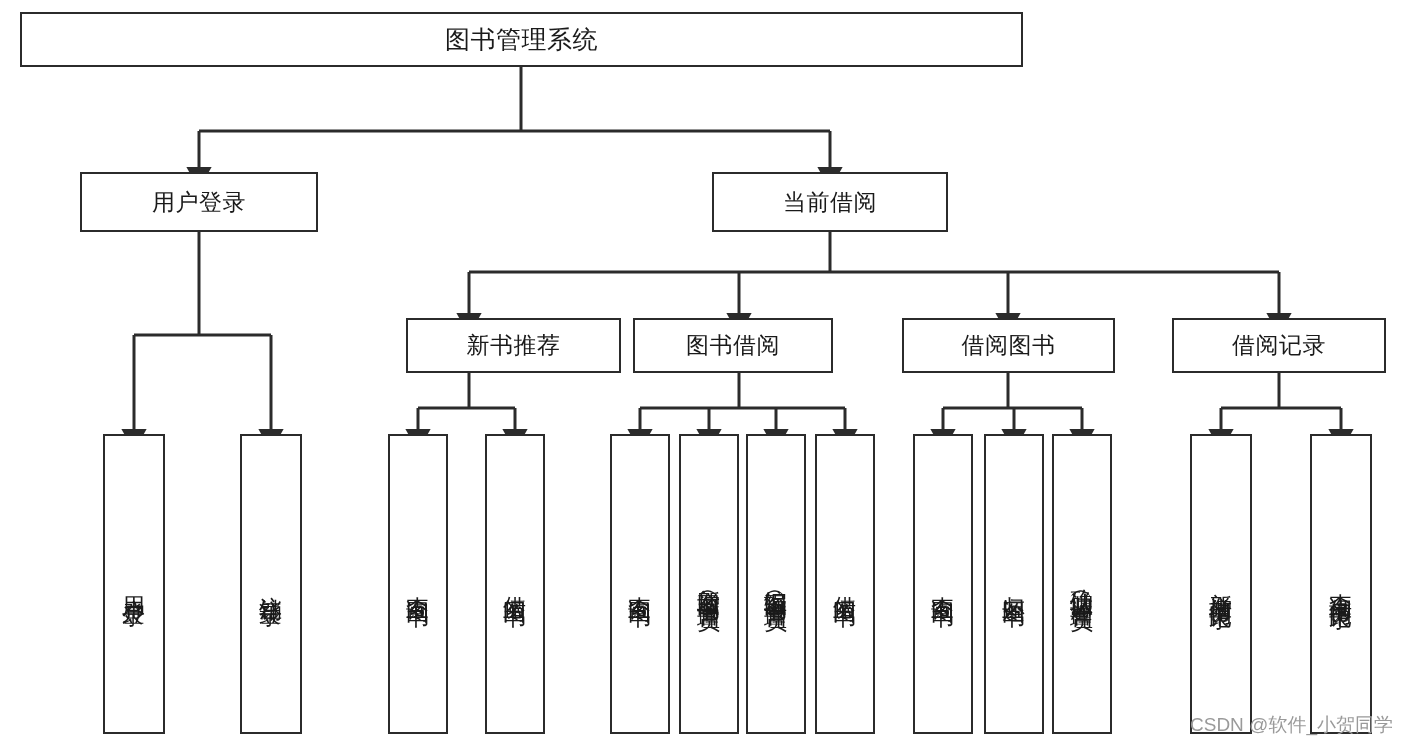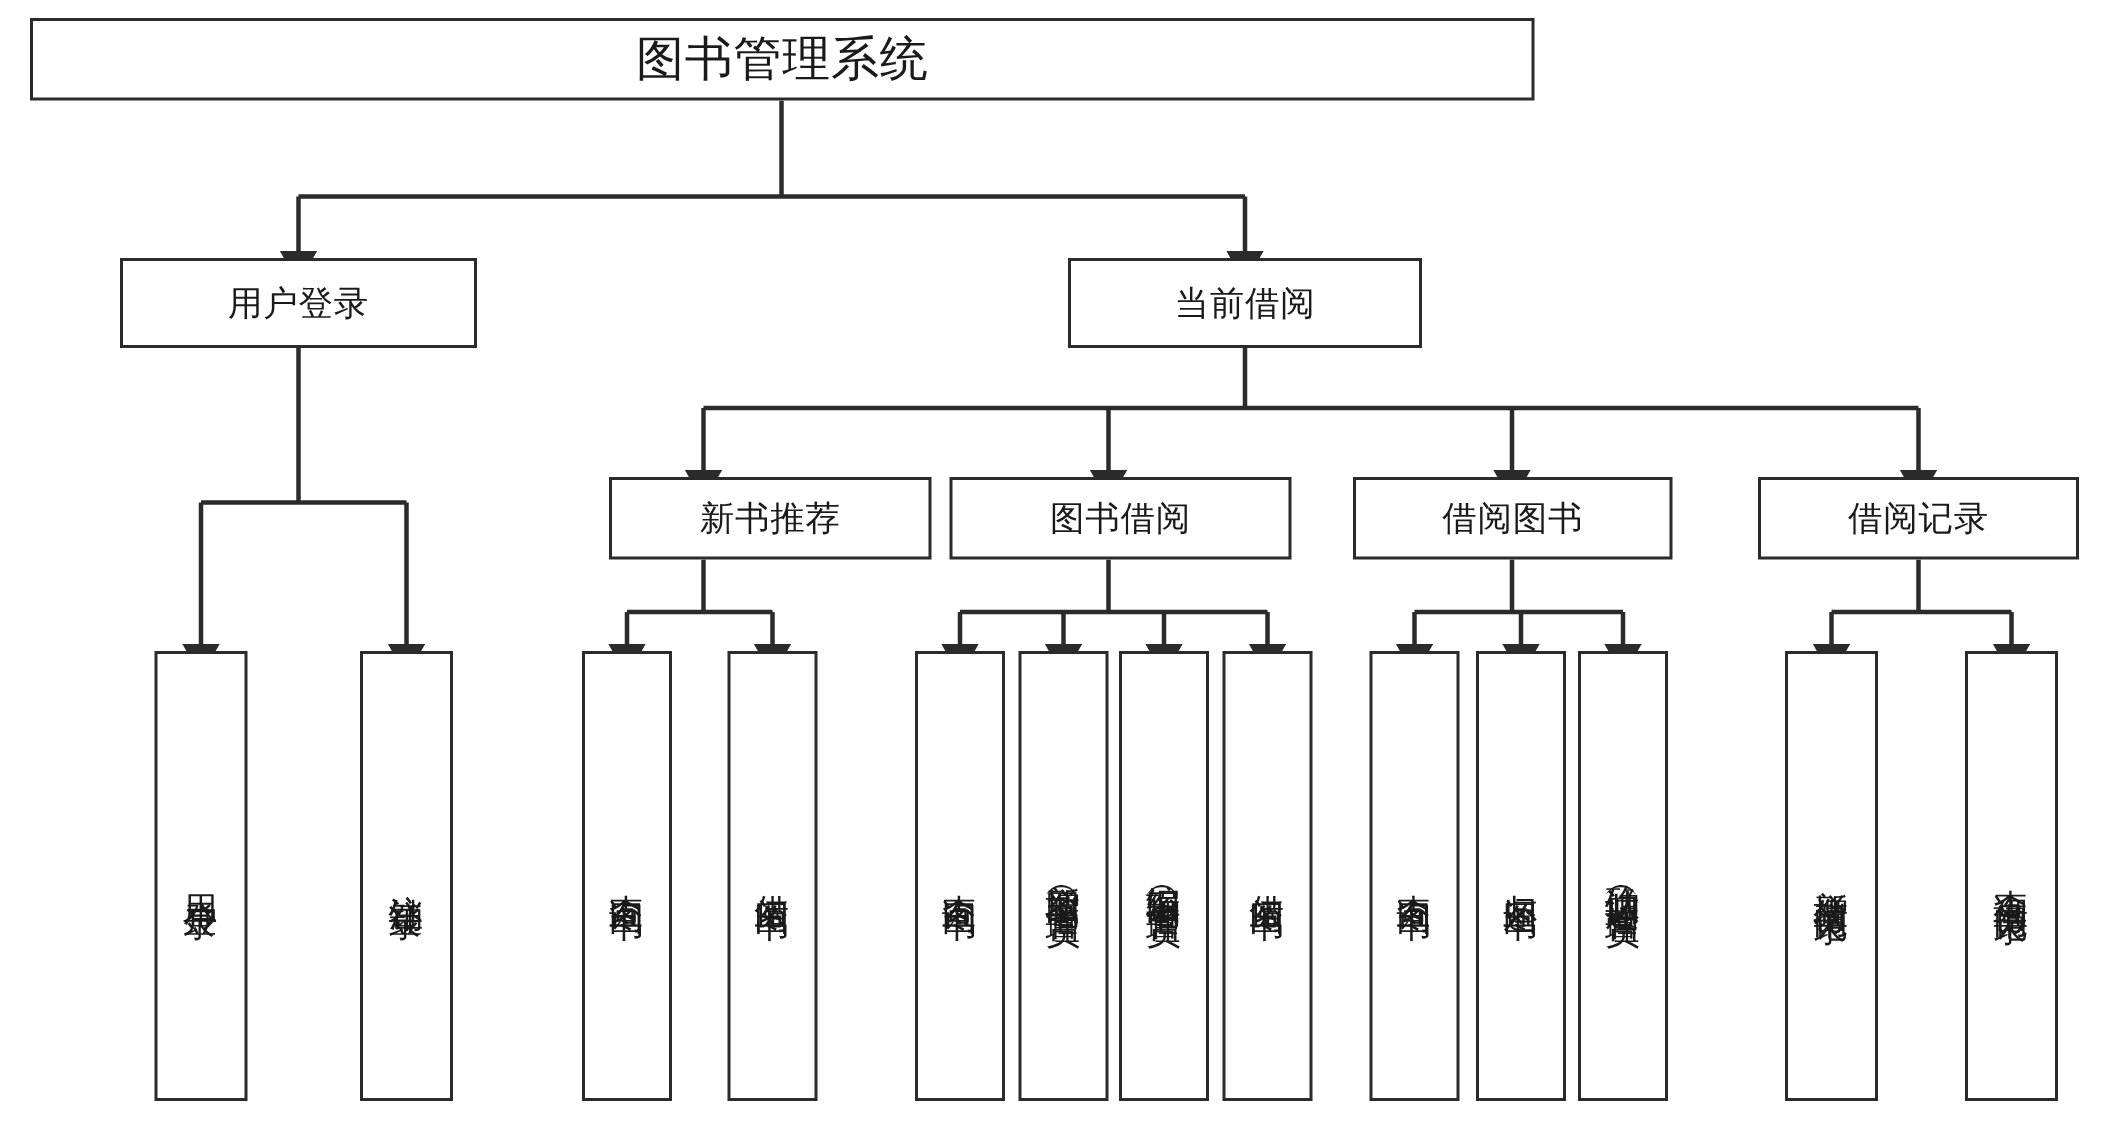--- a/index.html
+++ b/index.html
@@ -45,21 +45,21 @@
   .node-label-v {
     font-size: 23px;
     color: #1a1a1a;
     writing-mode: vertical-rl;
     text-orientation: upright;
     letter-spacing: 3px;
     line-height: 1.05;
     white-space: nowrap;
   }
   .title-label {
-    font-size: 32px;
+    font-size: 25px;
   }
   .watermark {
     position: absolute;
     font-size: 19px;
     color: #9a9a9a;
     white-space: nowrap;
     pointer-events: none;
     font-family: "Liberation Sans", "DejaVu Sans", sans-serif;
   }
 </style>
@@ -117,21 +117,21 @@
       </div>
       <div class="node-box" style="left: 80px; top: 172px; width: 238px; height: 60px;">
         <span class="node-label-h">用户登录</span>
       </div>
       <div class="node-box" style="left: 712px; top: 172px; width: 236px; height: 60px;">
         <span class="node-label-h">当前借阅</span>
       </div>
       <div class="node-box" style="left: 362px; top: 318px; width: 215px; height: 55px; margin-left: 44px;">
         <span class="node-label-h">新书推荐</span>
       </div>
-      <div class="node-box" style="left: 633px; top: 318px; width: 228px; height: 55px;">
+      <div class="node-box" style="left: 633px; top: 318px; width: 200px; height: 55px;">
         <span class="node-label-h">图书借阅</span>
       </div>
       <div class="node-box" style="left: 902px; top: 318px; width: 213px; height: 55px;">
         <span class="node-label-h">借阅图书</span>
       </div>
       <div class="node-box" style="left: 1172px; top: 318px; width: 214px; height: 55px;">
         <span class="node-label-h">借阅记录</span>
       </div>
       <div class="node-box" style="left: 103px; top: 434px; width: 62px; height: 300px;">
         <span class="node-label-v">用户登录</span>
@@ -167,14 +167,15 @@
         <span class="node-label-v">确认归还（管理员）</span>
       </div>
       <div class="node-box" style="left: 1190px; top: 434px; width: 62px; height: 300px;">
         <span class="node-label-v">新增借阅记录</span>
       </div>
       <div class="node-box" style="left: 1310px; top: 434px; width: 62px; height: 300px;">
         <span class="node-label-v">查询借阅记录</span>
       </div>
     </div>
 
+  <div class="watermark" style="left: 1190px; top: 712px;">CSDN @软件_小贺同学</div>
 
 </div>
 
 </body></html>

